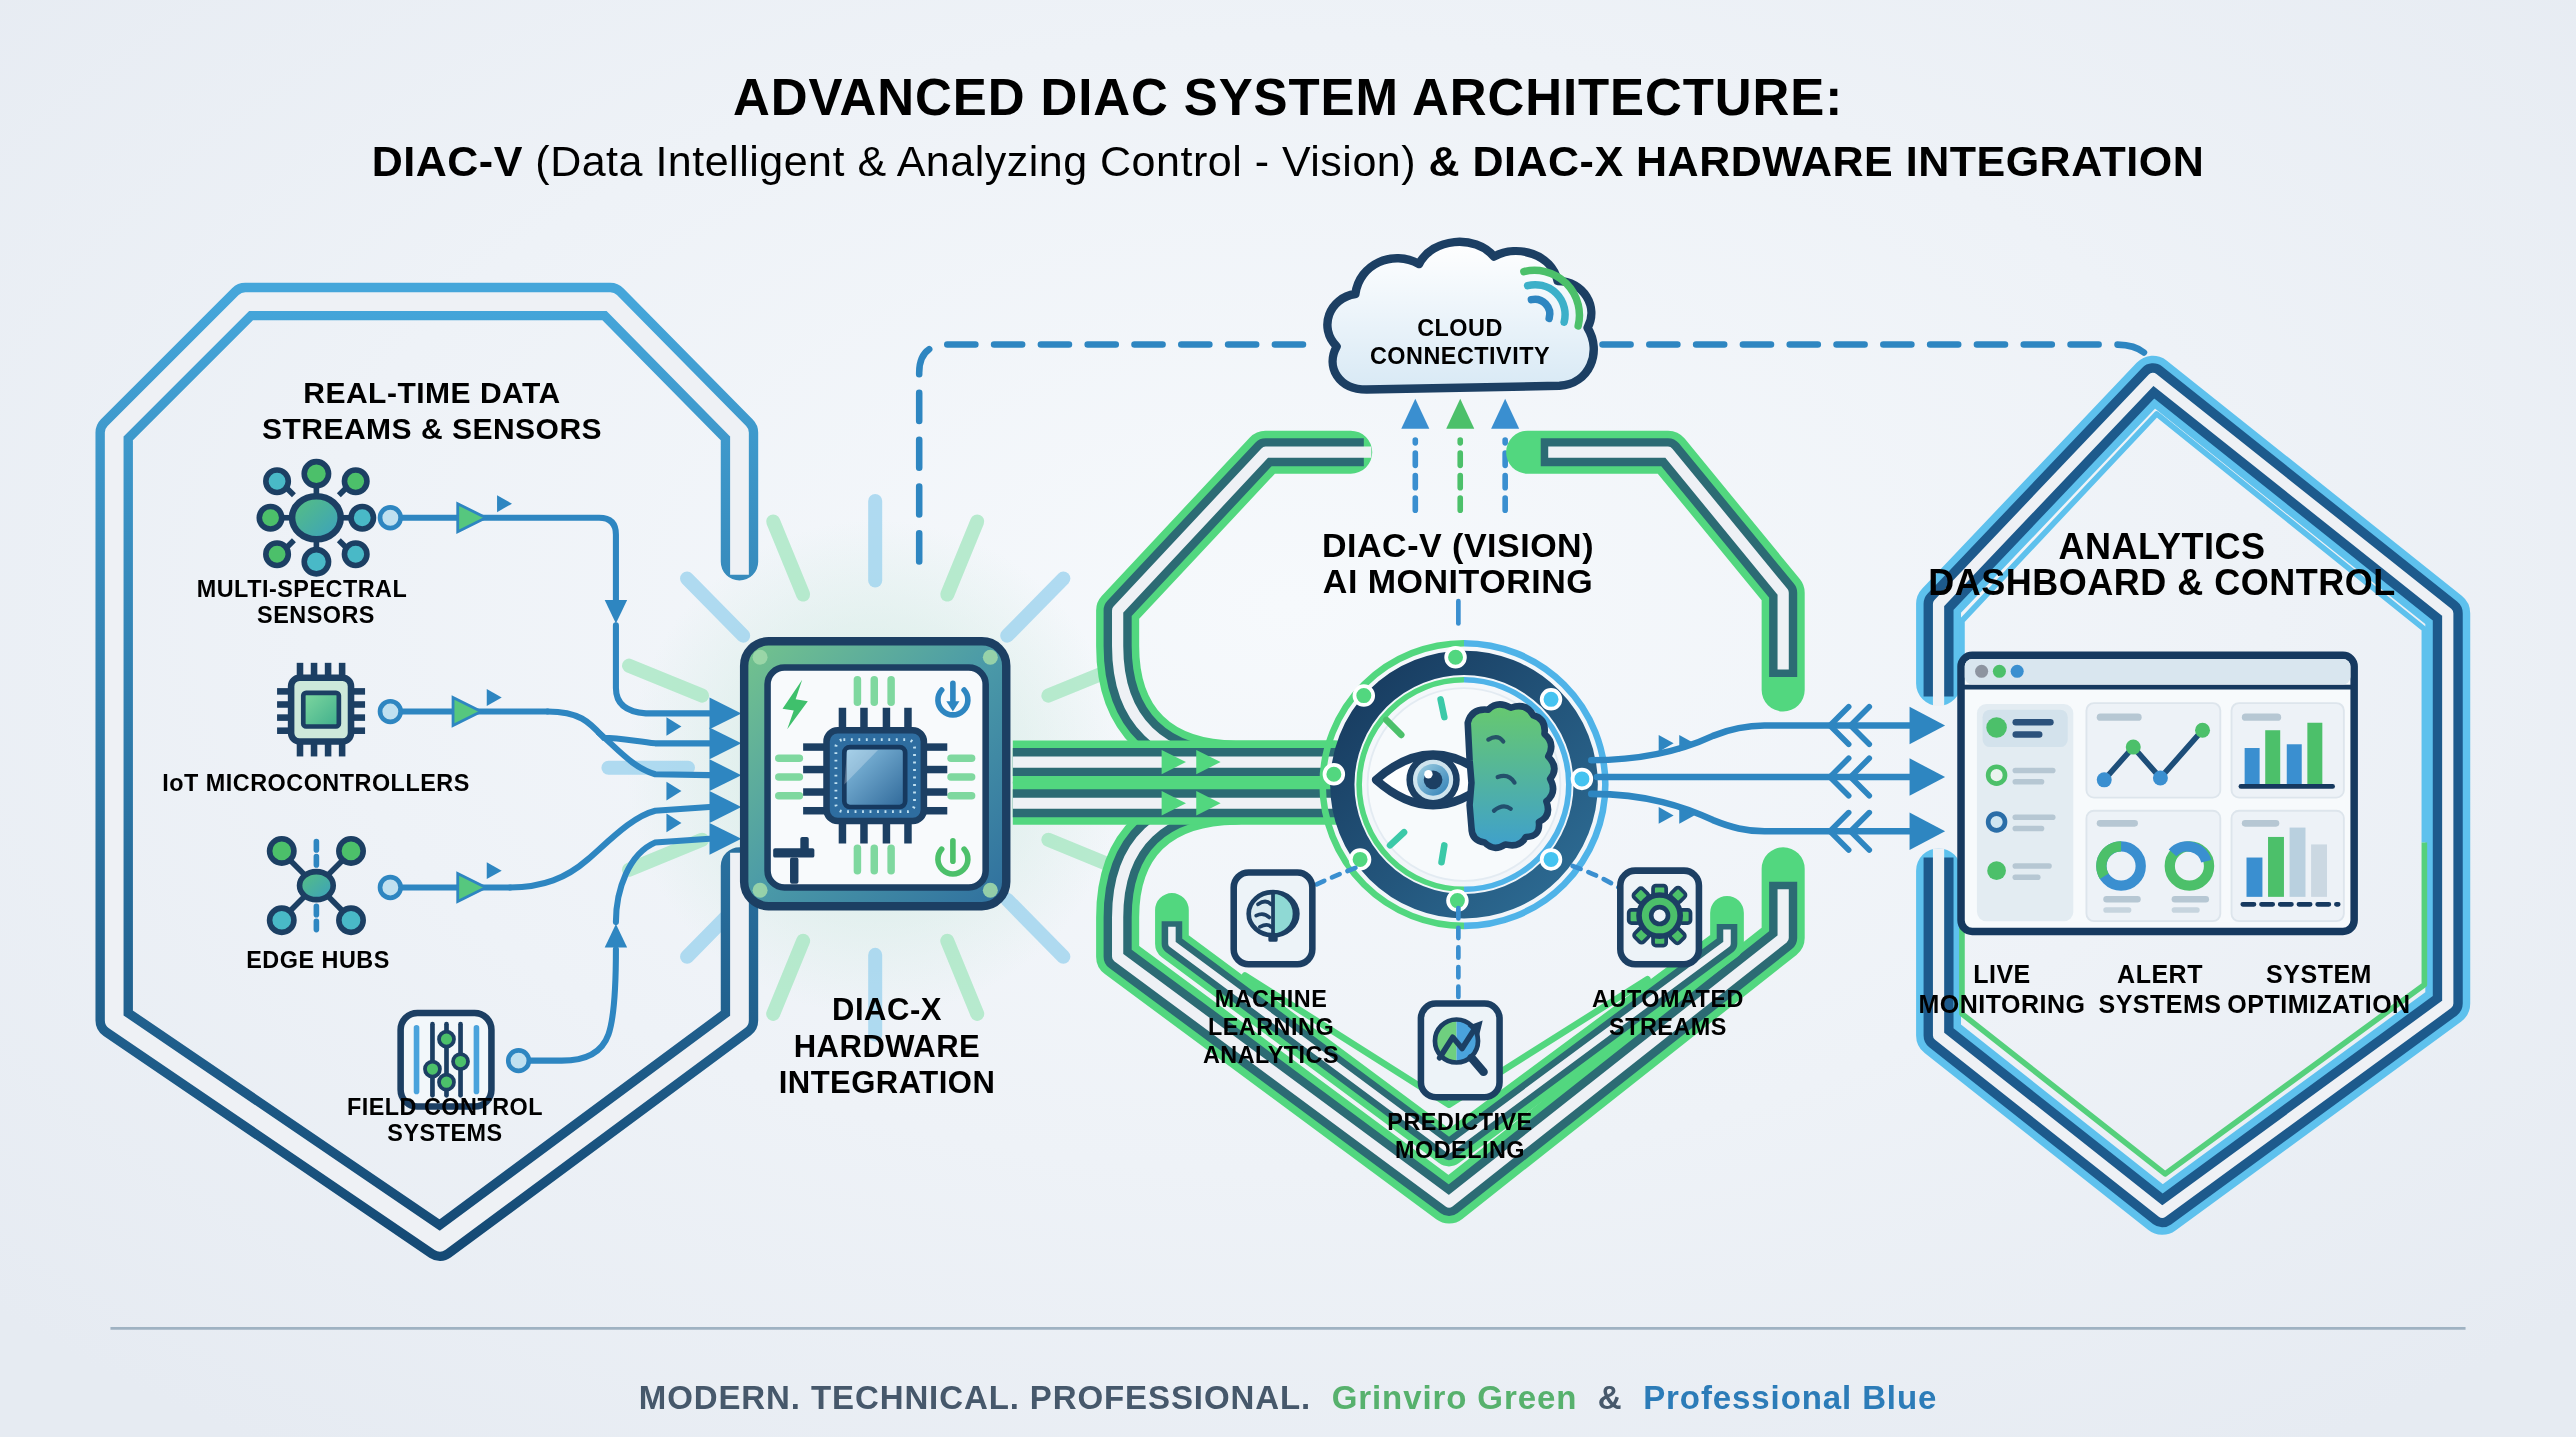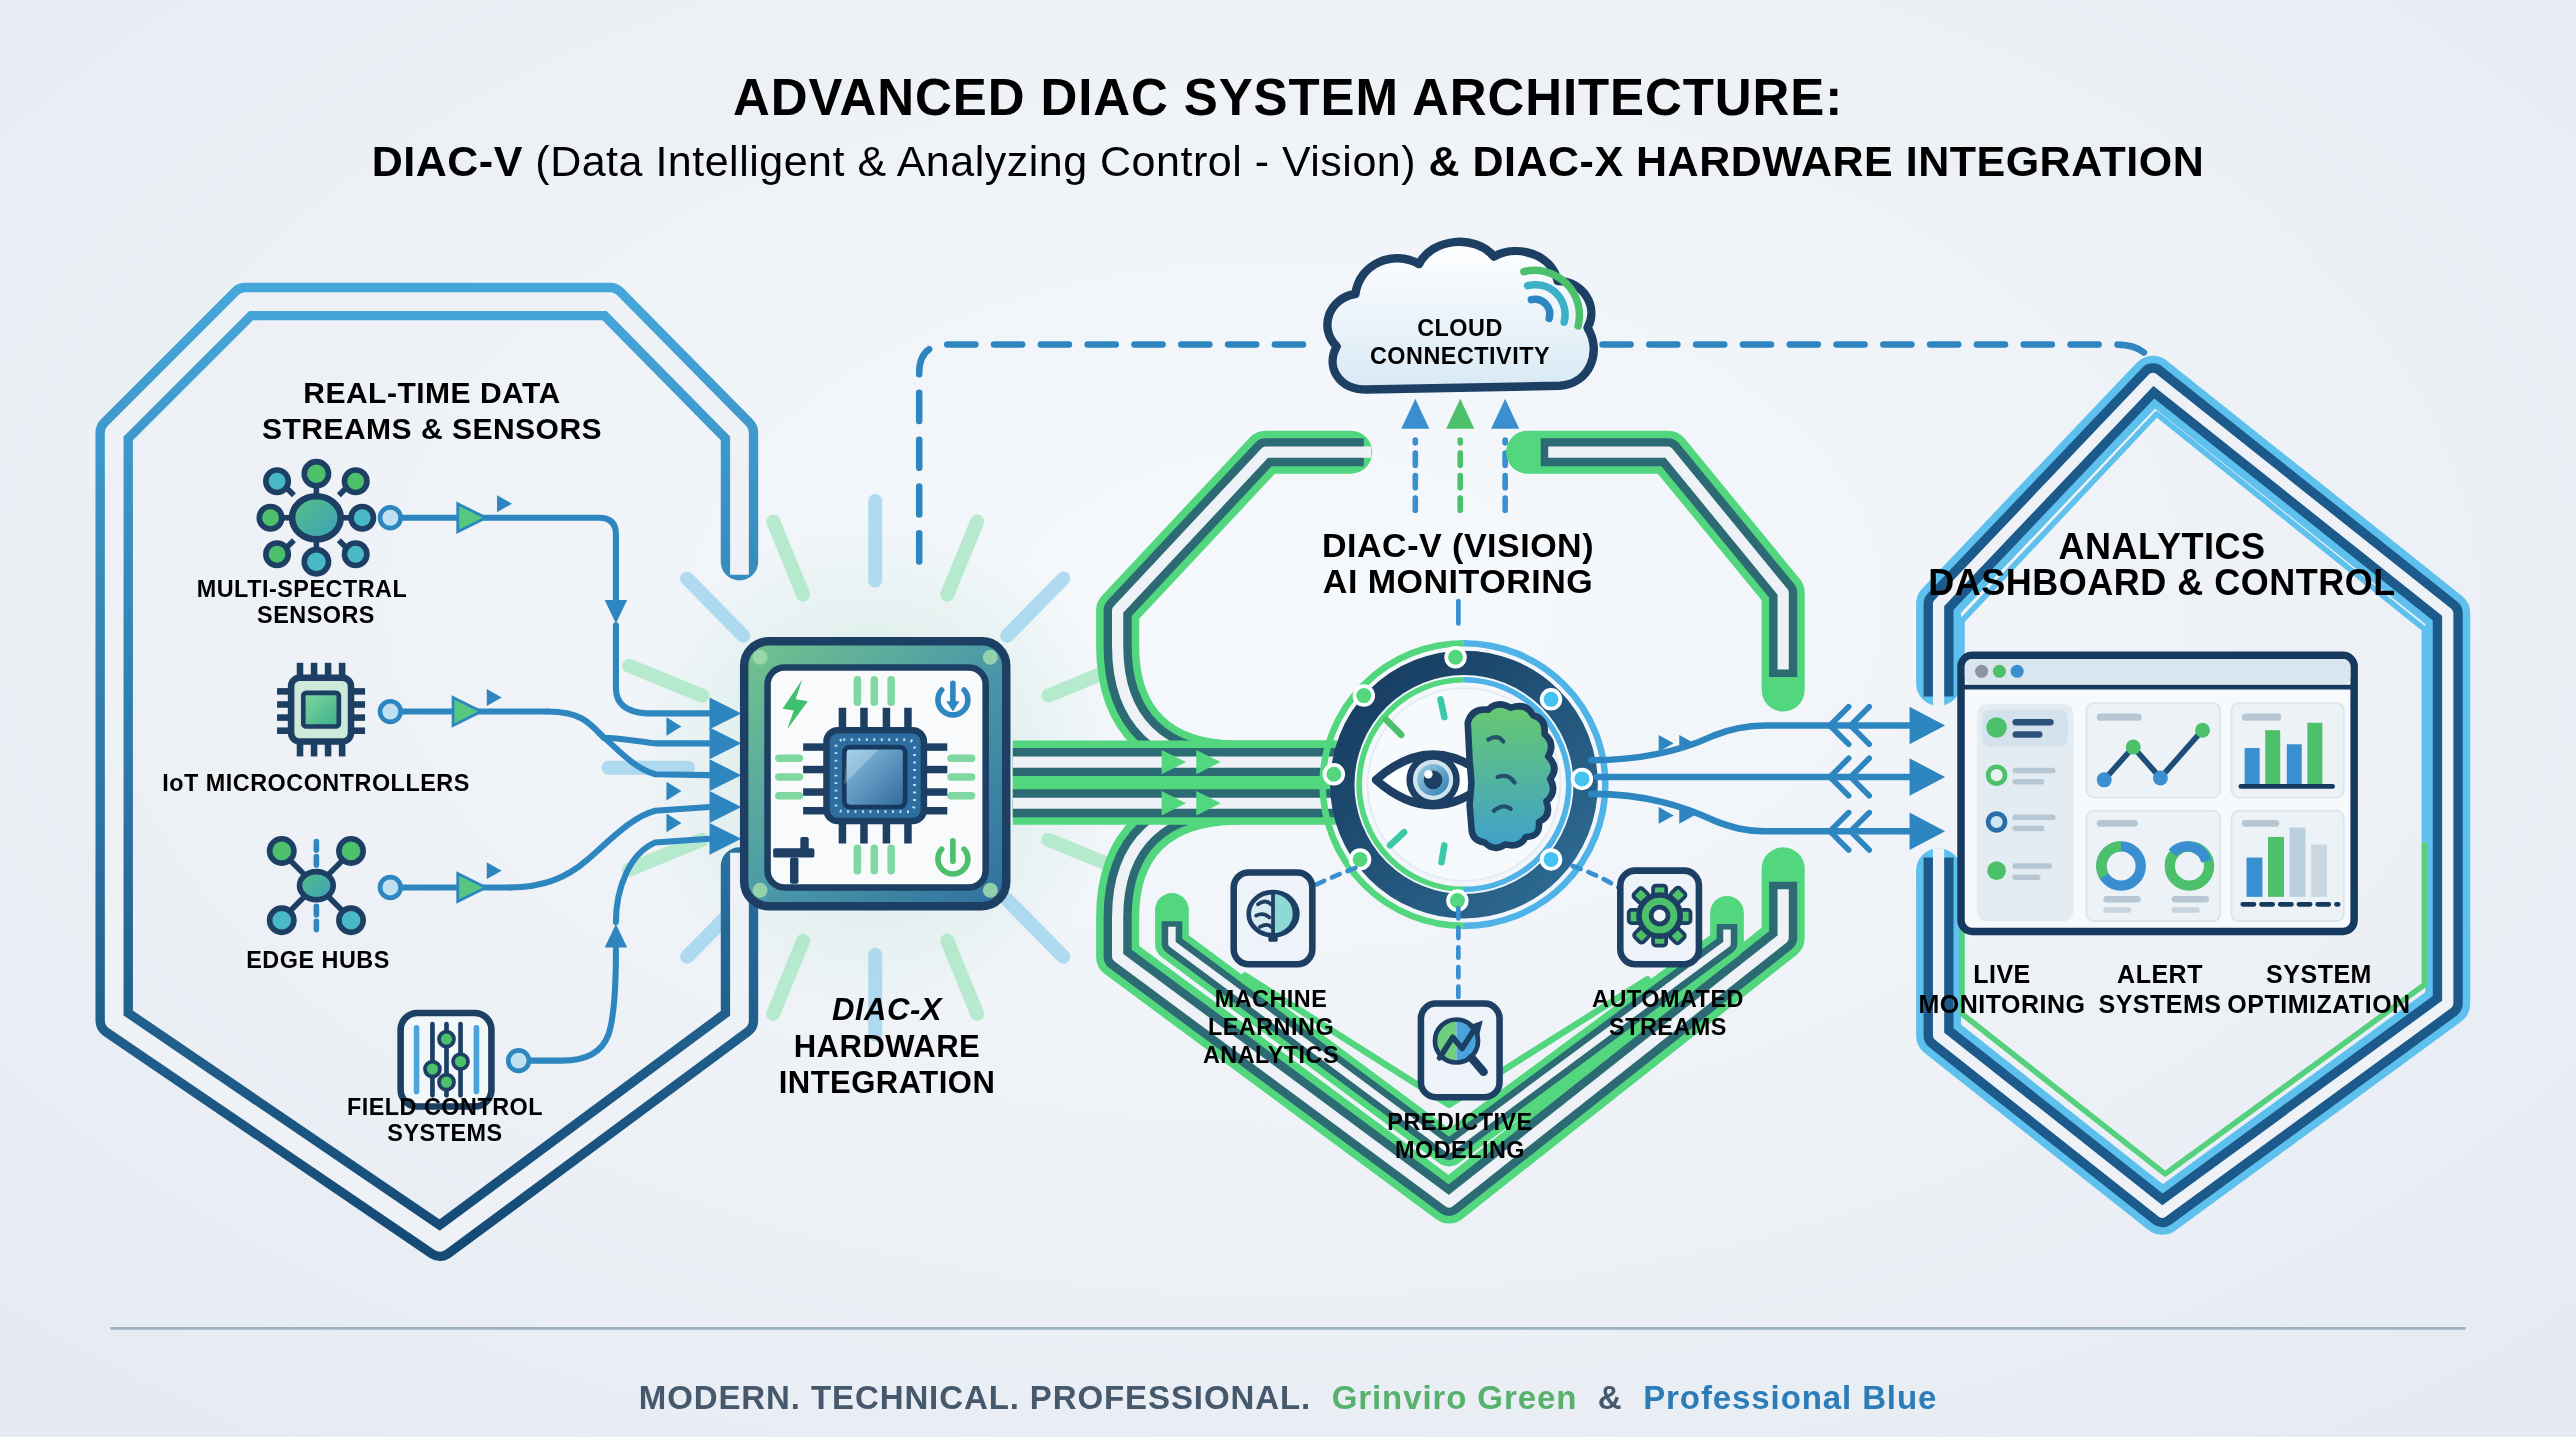--- a/index.html
+++ b/index.html
@@ -551,21 +551,21 @@
   <div class="lbl fs32" style="left:432px;top:429px;">STREAMS &amp; SENSORS</div>
   <div class="lbl fs25" style="left:302px;top:590px;">MULTI-SPECTRAL</div>
   <div class="lbl fs25" style="left:316px;top:616px;">SENSORS</div>
   <div class="lbl fs25" style="left:316px;top:784px;">IoT MICROCONTROLLERS</div>
   <div class="lbl fs25" style="left:318px;top:961px;">EDGE HUBS</div>
   <div class="lbl fs25" style="left:445px;top:1108px;">FIELD CONTROL</div>
   <div class="lbl fs25" style="left:445px;top:1134px;">SYSTEMS</div>
 </div>
 
 <div>
-  <div class="lbl fs33" style="left:887px;top:1009px;font-style:italic;">DIAC-X</div>
+  <div class="lbl fs33" style="left:887px;top:1009px;">DIAC-X</div>
   <div class="lbl fs33" style="left:887px;top:1046px;">HARDWARE</div>
   <div class="lbl fs33" style="left:887px;top:1082px;">INTEGRATION</div>
 </div>
 
 <div>
   <div class="lbl fs25" style="left:1460px;top:329px;">CLOUD</div>
   <div class="lbl fs25" style="left:1460px;top:357px;">CONNECTIVITY</div>
 </div>
 
 <div>

